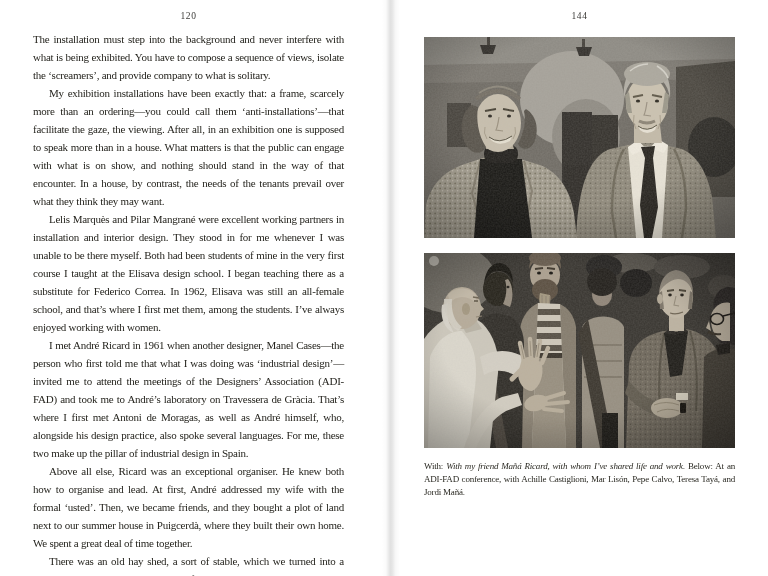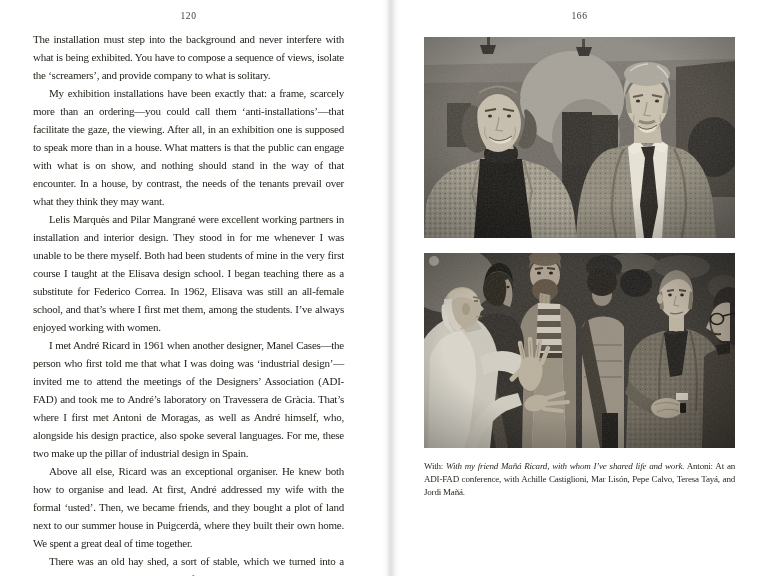--- a/index.html
+++ b/index.html
@@ -37,21 +37,21 @@
       <p>The installation must step into the background and never interfere with what is being exhibited. You have to compose a sequence of views, isolate the ‘screamers’, and provide company to what is solitary.</p>
       <p class="ind">My exhibition installations have been exactly that: a frame, scarcely more than an ordering—you could call them ‘anti-installations’—that facilitate the gaze, the viewing. After all, in an exhibition one is supposed to speak more than in a house. What matters is that the public can engage with what is on show, and nothing should stand in the way of that encounter. In a house, by contrast, the needs of the tenants prevail over what they think they may want.</p>
       <p class="ind">Lelis Marquès and Pilar Mangrané were excellent working partners in installation and interior design. They stood in for me whenever I was unable to be there myself. Both had been students of mine in the very first course I taught at the Elisava design school. I began teaching there as a substitute for Federico Correa. In 1962, Elisava was still an all-female school, and that’s where I first met them, among the students. I’ve always enjoyed working with women.</p>
       <p class="ind">I met André Ricard in 1961 when another designer, Manel Cases—the person who first told me that what I was doing was ‘industrial design’—invited me to attend the meetings of the Designers’ Association (ADI-FAD) and took me to André’s laboratory on Travessera de Gràcia. That’s where I first met Antoni de Moragas, as well as André himself, who, alongside his design practice, also spoke several languages. For me, these two make up the pillar of industrial design in Spain.</p>
       <p class="ind">Above all else, Ricard was an exceptional organiser. He knew both how to organise and lead. At first, André addressed my wife with the formal ‘usted’. Then, we became friends, and they bought a plot of land next to our summer house in Puigcerdà, where they built their own home. We spent a great deal of time together.</p>
       <p class="ind">There was an old hay shed, a sort of stable, which we turned into a theatre. André and I laid the parquet floor, stand by strip, so Cuqui could dance flamenco and teach Sevillanas, which she loved to do.</p>
     </div>
   </div>
 
   <div>
-    <div class="pagenum" id="pn-right">166</div>
+    <div class="pagenum" id="pn-right">144</div>
 
     <div class="photo" id="photo-top">
       <svg viewBox="0 0 311 201" preserveAspectRatio="none">
         <defs>
           <pattern id="tw1" width="5" height="5" patternUnits="userSpaceOnUse">
             <rect width="5" height="5" fill="#a19b8d"></rect>
             <circle cx="1.2" cy="1.4" r="0.9" fill="#77715f"></circle>
             <circle cx="3.6" cy="3.8" r="0.8" fill="#c2bcad"></circle>
           </pattern>
           <pattern id="tw2" width="5" height="5" patternUnits="userSpaceOnUse">
@@ -283,17 +283,17 @@
         </g>
 
         <rect width="311" height="195" filter="url(#g2)" opacity="0.3"></rect>
         <rect width="311" height="195" fill="url(#v2)"></rect>
       </svg>
     </div>
 
     <div class="caption">
       <span>With:</span>
       <span class="it">With my friend Mañá Ricard, with whom I’ve shared life and work.</span>
-      <span>Antoni:</span>
+      <span>Below:</span>
       <span>At an ADI-FAD conference, with Achille Castiglioni, Mar Lisón, Pepe Calvo, Teresa Tayá, and Jordi Mañá.</span>
     </div>
   </div>
 </div>
 
 </body></html>

